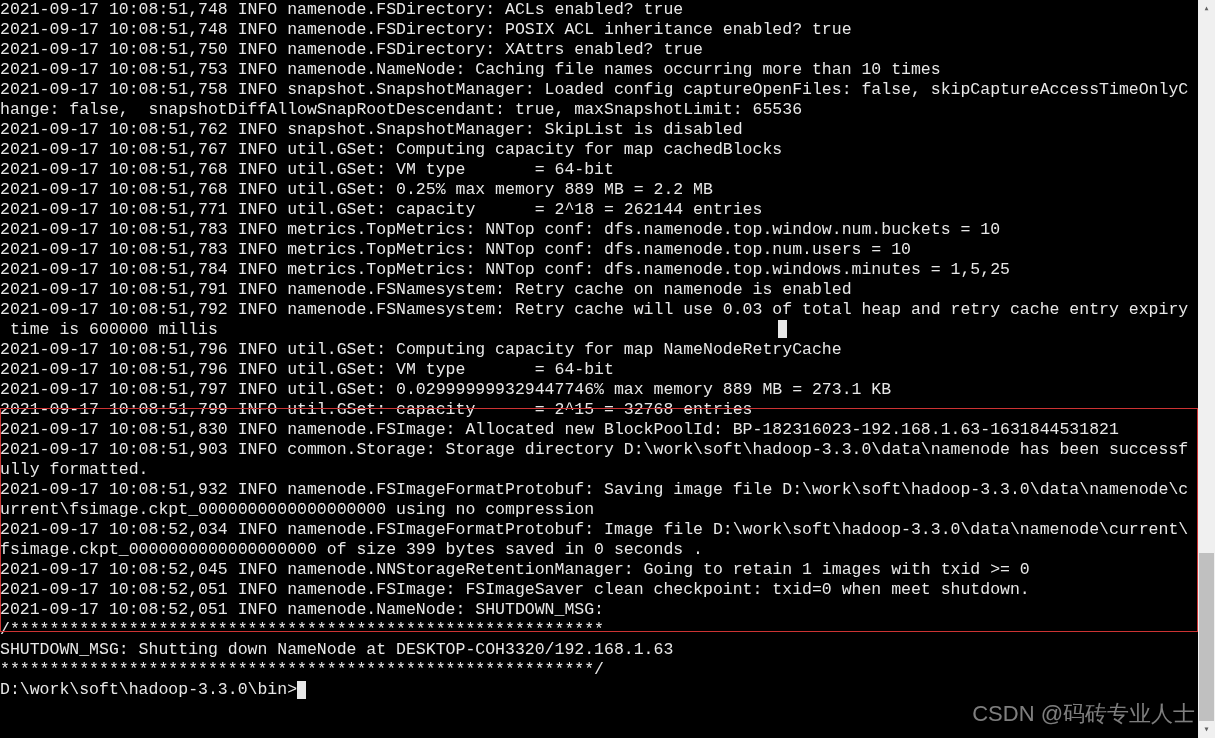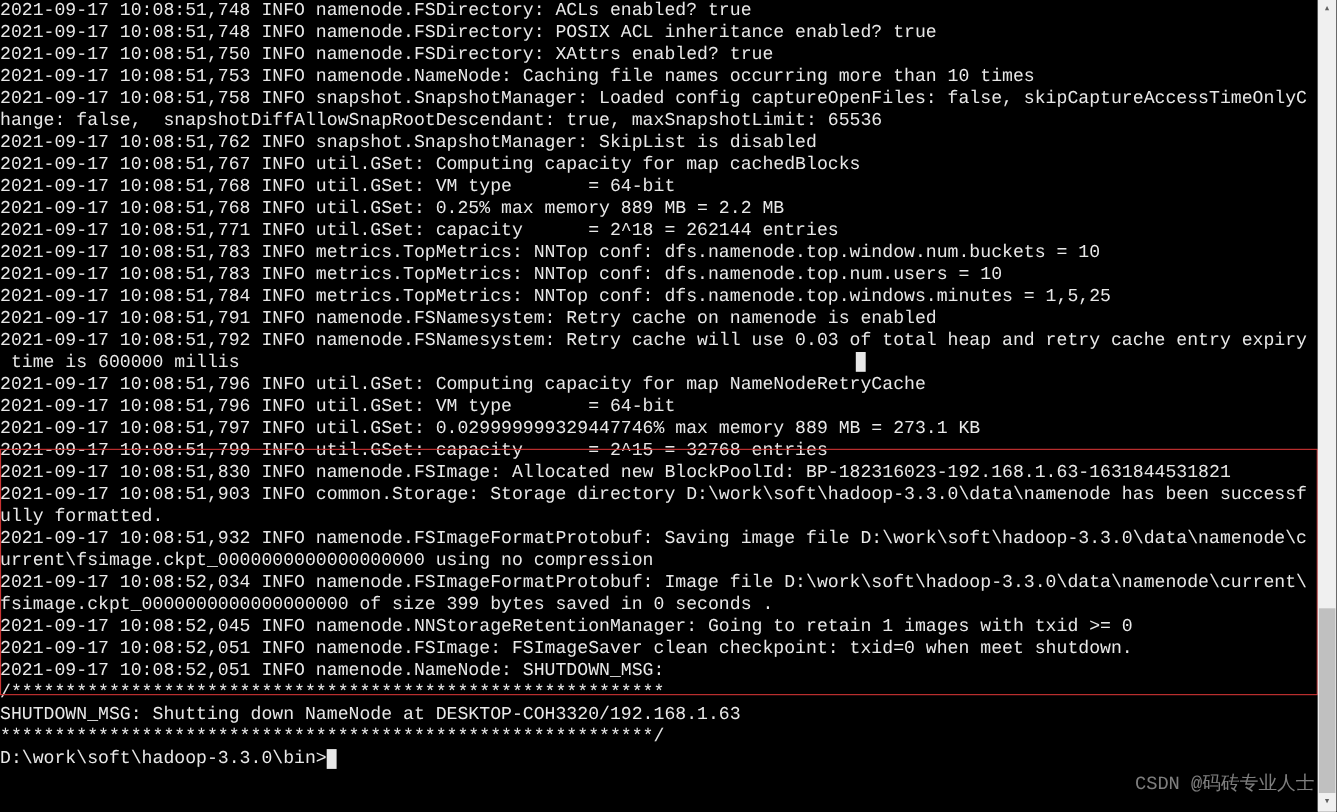--- a/index.html
+++ b/index.html
@@ -6,21 +6,21 @@
   .viewport{position:relative;width:1215px;height:738px;background:#000}
   .term{position:absolute;left:0;top:0;width:1196px;height:728px;white-space:pre;overflow:hidden}
   .line{display:block;white-space:pre}
   .highlight-box{position:absolute;border:1px solid #cc3333;pointer-events:none}
   .cursor{display:inline-block;width:9px;height:18px;background:#e8e8e8;vertical-align:text-bottom}
   .scrollbar{position:absolute;right:0;top:0;width:17px;height:738px;background:#f0f0f0}
   .sb-btn{width:17px;height:17px;background:#f0f0f0;display:flex;align-items:center;justify-content:center;color:#606060;font-size:10px;line-height:1}
   .sb-track{position:absolute;top:17px;bottom:17px;left:0;right:0;background:#f0f0f0}
   .sb-thumb{position:absolute;left:1px;right:1px;background:#c0c0c0}
   .sb-btn.down{position:absolute;bottom:0}
-  .watermark{position:absolute;right:20px;bottom:14px;color:rgba(230,230,230,0.55);font-family:Liberation Mono, monospace;font-size:17px;pointer-events:none}
+  .watermark{position:absolute;right:20px;bottom:14px;color:rgba(230,230,230,0.55);font-family:Liberation Sans, sans-serif;font-size:22px;pointer-events:none}
   .text-cursor{position:absolute;width:9px;height:18px;background:#e8e8e8}
 </style>
 </head>
 <body>
 
 <div class="viewport">
 
   <div class="term" id="term"><span class="line">2021-09-17 10:08:51,748 INFO namenode.FSDirectory: ACLs enabled? true</span><span class="line">2021-09-17 10:08:51,748 INFO namenode.FSDirectory: POSIX ACL inheritance enabled? true</span><span class="line">2021-09-17 10:08:51,750 INFO namenode.FSDirectory: XAttrs enabled? true</span><span class="line">2021-09-17 10:08:51,753 INFO namenode.NameNode: Caching file names occurring more than 10 times</span><span class="line">2021-09-17 10:08:51,758 INFO snapshot.SnapshotManager: Loaded config captureOpenFiles: false, skipCaptureAccessTimeOnlyC</span><span class="line">hange: false,  snapshotDiffAllowSnapRootDescendant: true, maxSnapshotLimit: 65536</span><span class="line">2021-09-17 10:08:51,762 INFO snapshot.SnapshotManager: SkipList is disabled</span><span class="line">2021-09-17 10:08:51,767 INFO util.GSet: Computing capacity for map cachedBlocks</span><span class="line">2021-09-17 10:08:51,768 INFO util.GSet: VM type       = 64-bit</span><span class="line">2021-09-17 10:08:51,768 INFO util.GSet: 0.25% max memory 889 MB = 2.2 MB</span><span class="line">2021-09-17 10:08:51,771 INFO util.GSet: capacity      = 2^18 = 262144 entries</span><span class="line">2021-09-17 10:08:51,783 INFO metrics.TopMetrics: NNTop conf: dfs.namenode.top.window.num.buckets = 10</span><span class="line">2021-09-17 10:08:51,783 INFO metrics.TopMetrics: NNTop conf: dfs.namenode.top.num.users = 10</span><span class="line">2021-09-17 10:08:51,784 INFO metrics.TopMetrics: NNTop conf: dfs.namenode.top.windows.minutes = 1,5,25</span><span class="line">2021-09-17 10:08:51,791 INFO namenode.FSNamesystem: Retry cache on namenode is enabled</span><span class="line">2021-09-17 10:08:51,792 INFO namenode.FSNamesystem: Retry cache will use 0.03 of total heap and retry cache entry expiry</span><span class="line"> time is 600000 millis</span><span class="line">2021-09-17 10:08:51,796 INFO util.GSet: Computing capacity for map NameNodeRetryCache</span><span class="line">2021-09-17 10:08:51,796 INFO util.GSet: VM type       = 64-bit</span><span class="line">2021-09-17 10:08:51,797 INFO util.GSet: 0.029999999329447746% max memory 889 MB = 273.1 KB</span><span class="line">2021-09-17 10:08:51,799 INFO util.GSet: capacity      = 2^15 = 32768 entries</span><span class="line">2021-09-17 10:08:51,830 INFO namenode.FSImage: Allocated new BlockPoolId: BP-182316023-192.168.1.63-1631844531821</span><span class="line">2021-09-17 10:08:51,903 INFO common.Storage: Storage directory D:\work\soft\hadoop-3.3.0\data\namenode has been successf</span><span class="line">ully formatted.</span><span class="line">2021-09-17 10:08:51,932 INFO namenode.FSImageFormatProtobuf: Saving image file D:\work\soft\hadoop-3.3.0\data\namenode\c</span><span class="line">urrent\fsimage.ckpt_0000000000000000000 using no compression</span><span class="line">2021-09-17 10:08:52,034 INFO namenode.FSImageFormatProtobuf: Image file D:\work\soft\hadoop-3.3.0\data\namenode\current\</span><span class="line">fsimage.ckpt_0000000000000000000 of size 399 bytes saved in 0 seconds .</span><span class="line">2021-09-17 10:08:52,045 INFO namenode.NNStorageRetentionManager: Going to retain 1 images with txid &gt;= 0</span><span class="line">2021-09-17 10:08:52,051 INFO namenode.FSImage: FSImageSaver clean checkpoint: txid=0 when meet shutdown.</span><span class="line">2021-09-17 10:08:52,051 INFO namenode.NameNode: SHUTDOWN_MSG:</span><span class="line">/************************************************************</span><span class="line">SHUTDOWN_MSG: Shutting down NameNode at DESKTOP-COH3320/192.168.1.63</span><span class="line">************************************************************/</span><span class="line"></span><span class="line">D:\work\soft\hadoop-3.3.0\bin&gt;<span class="cursor"></span></span></div>
 
   <div class="highlight-box" id="hlbox" style="left: 0px; top: 408px; width: 1196px; height: 222px;"></div>

